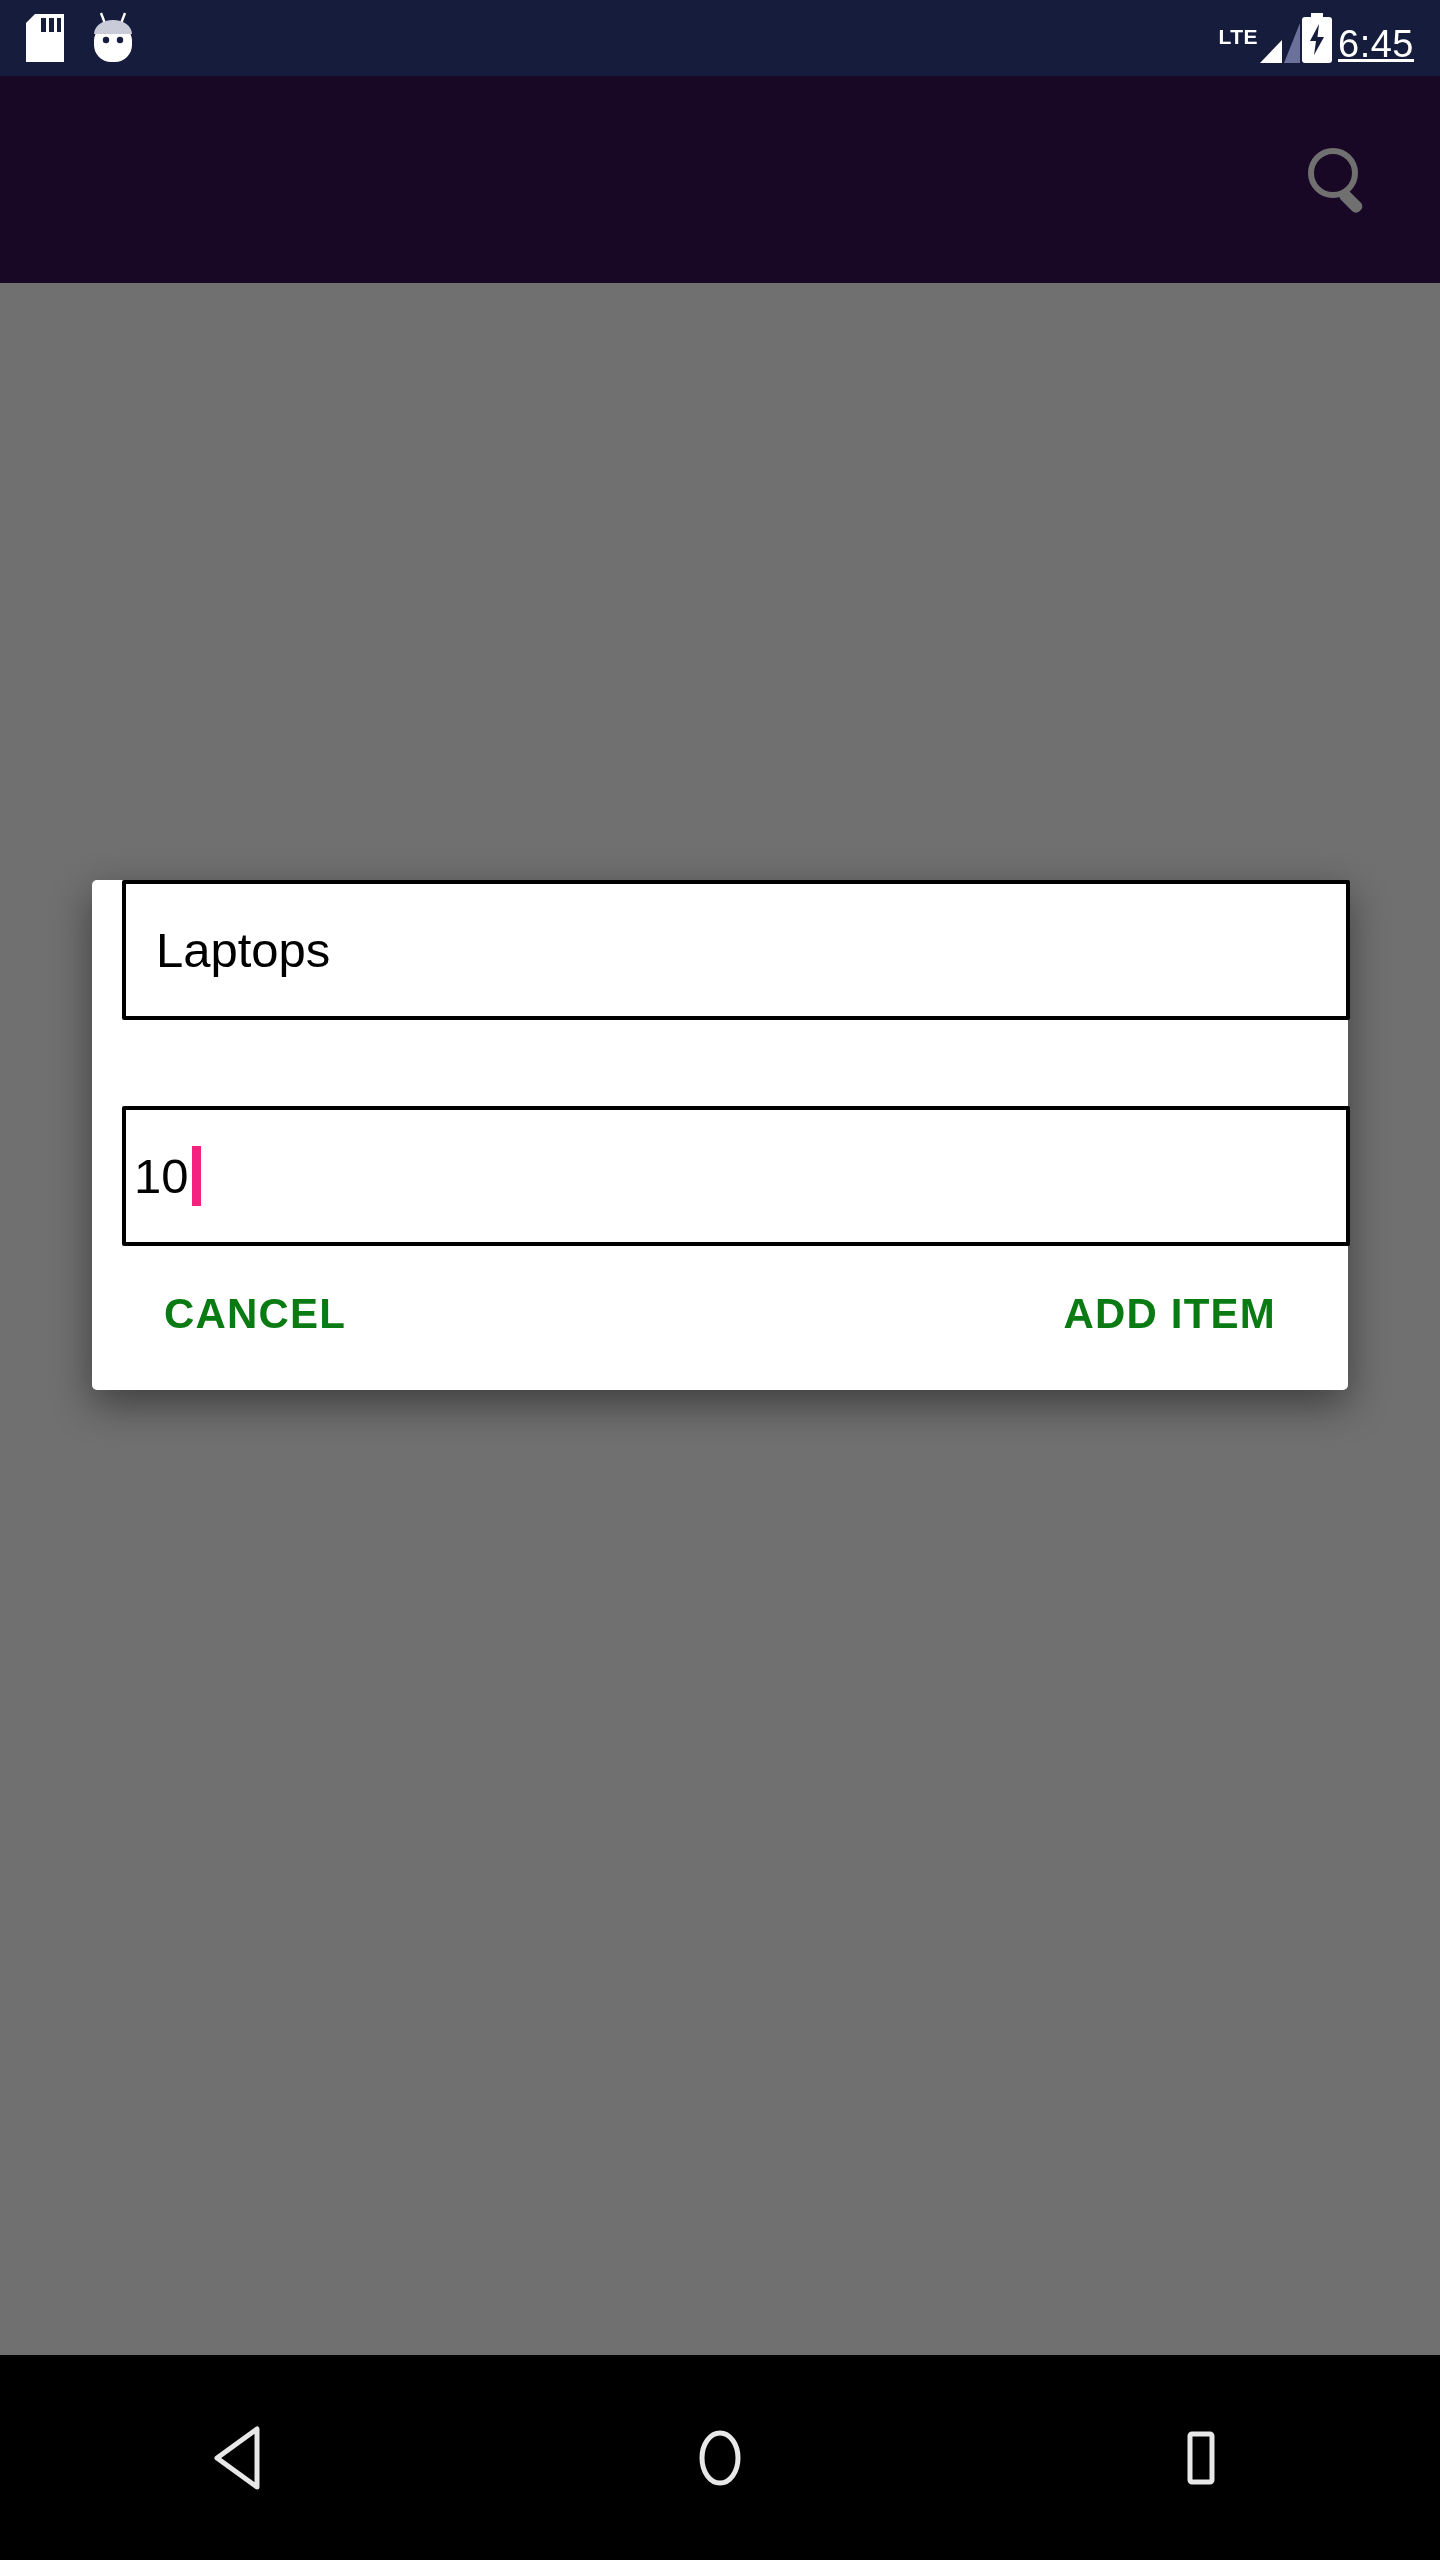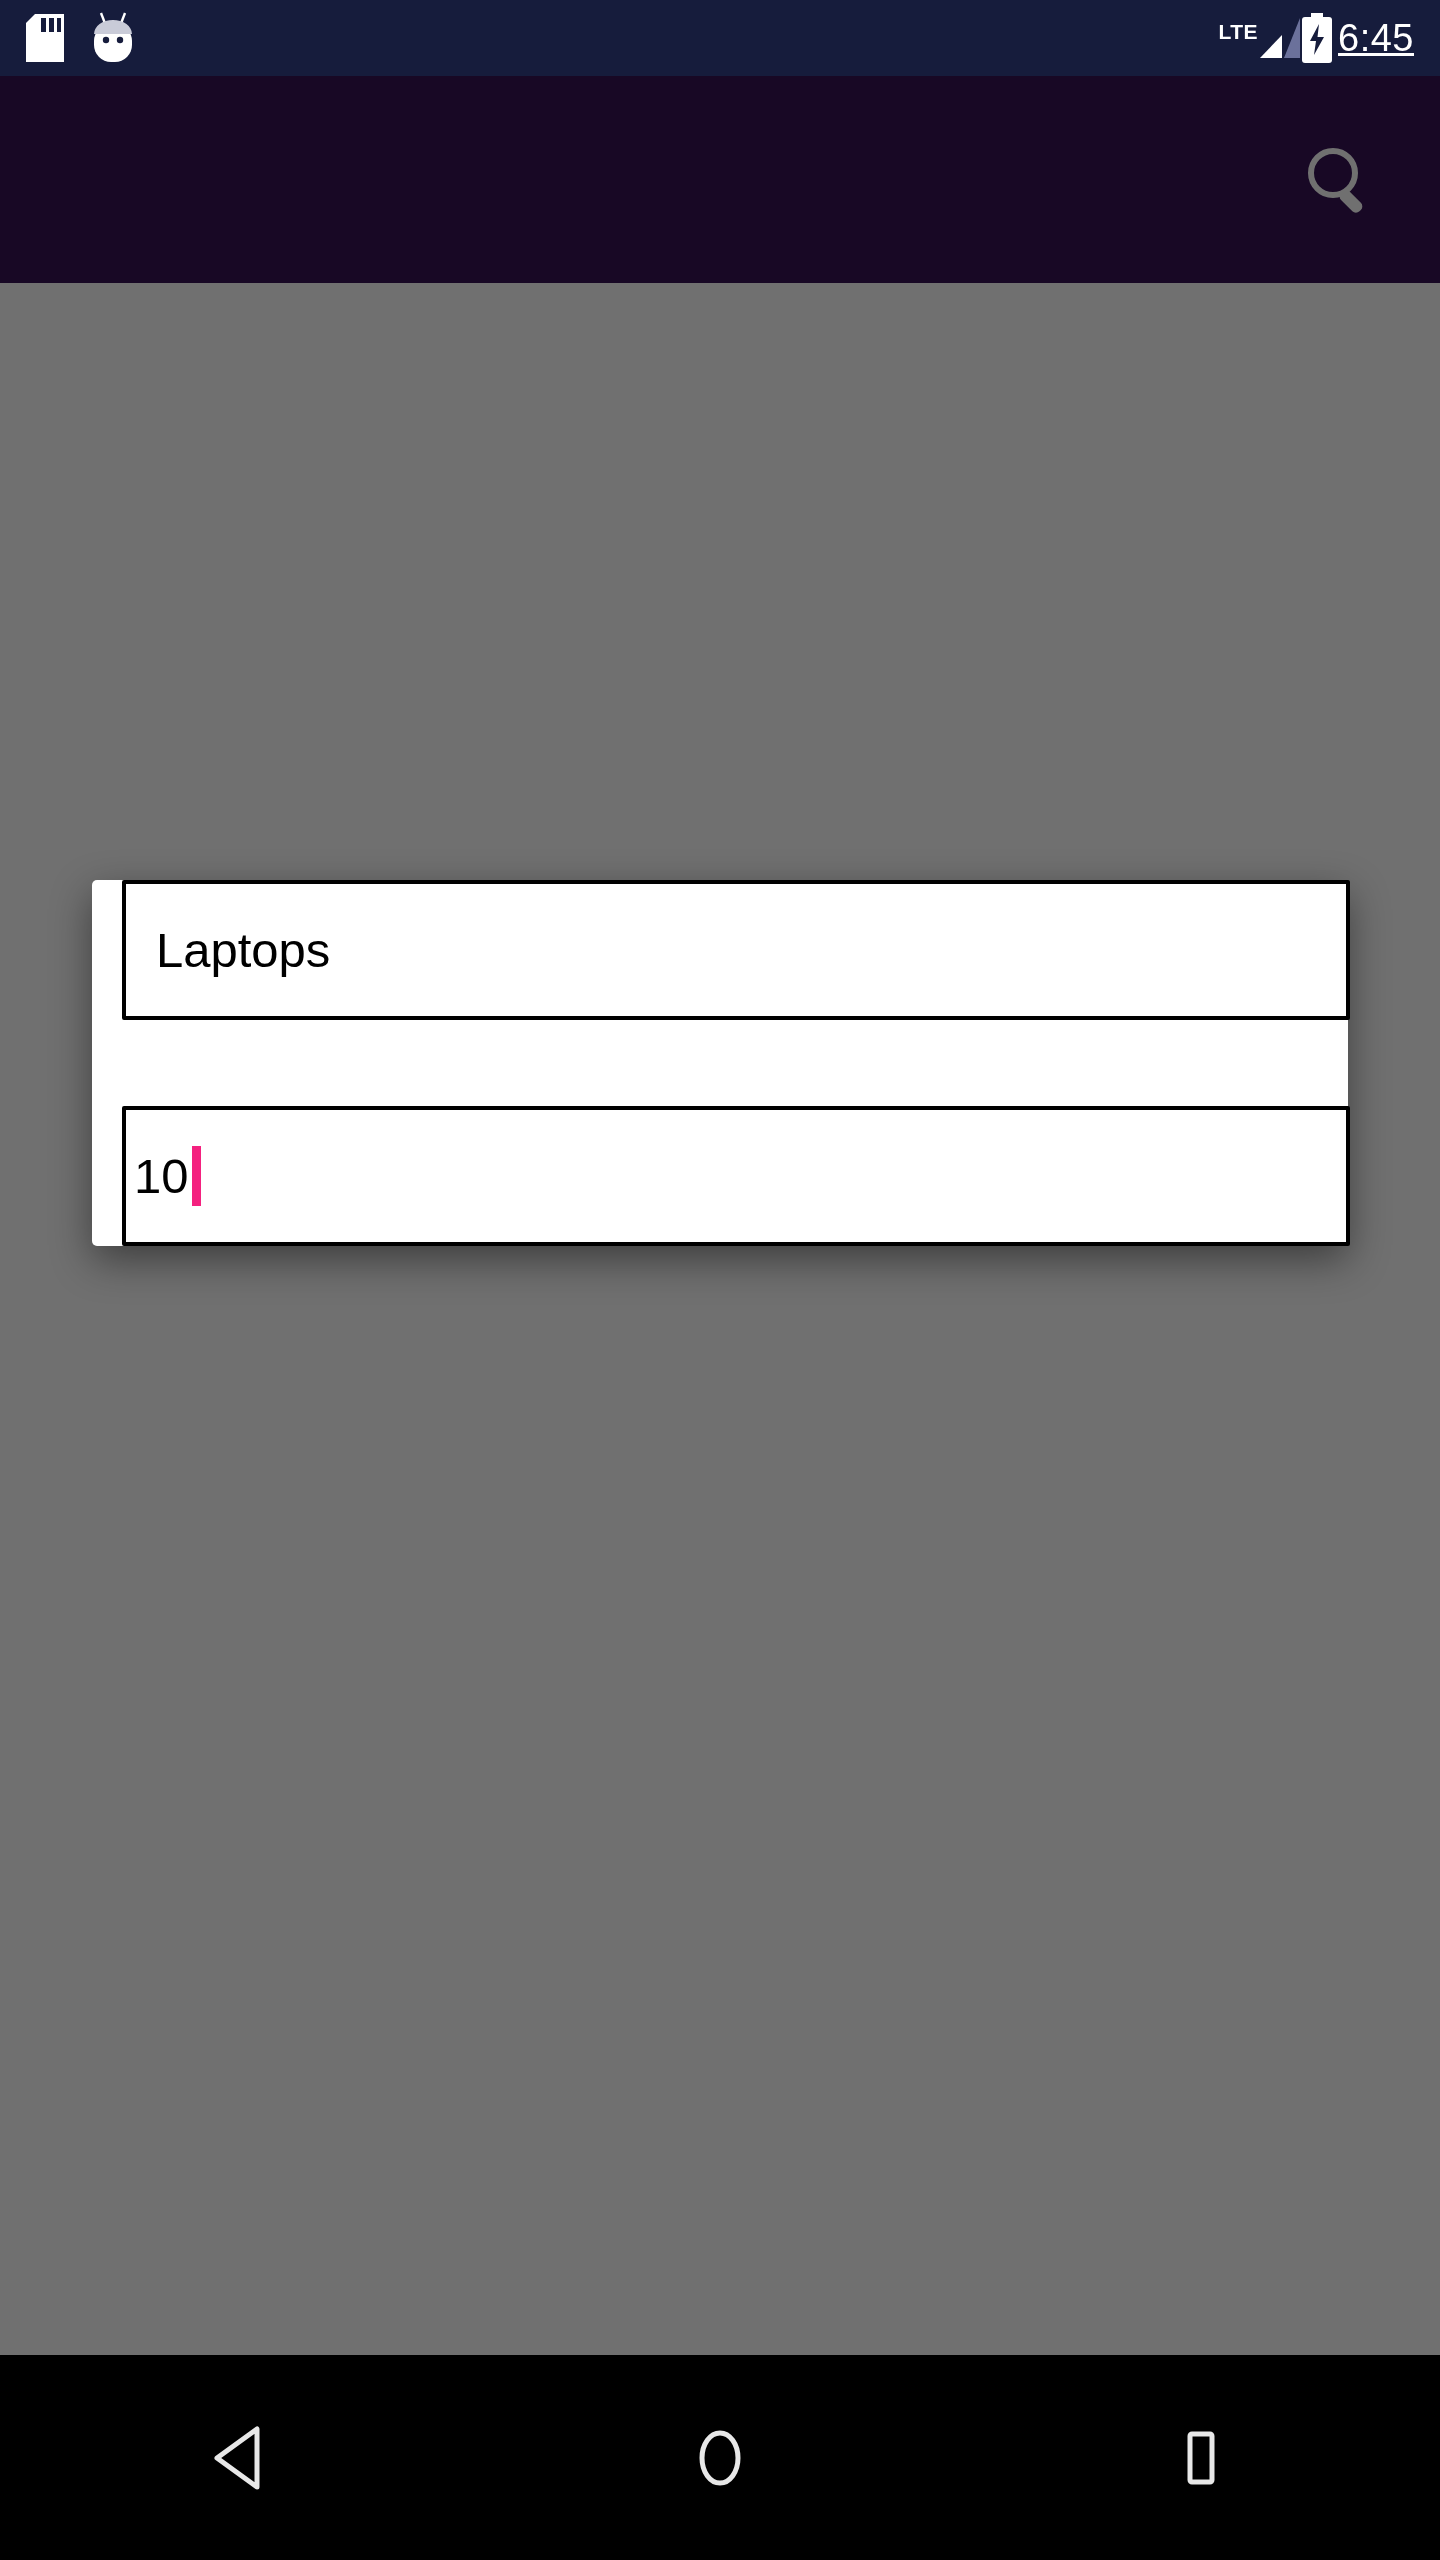--- a/index.html
+++ b/index.html
@@ -19,21 +19,21 @@
 
   
   #status-bar {
     position:absolute; left:0; top:0;
     width:1440px; height:76px;
     background:#161c3c;
     display:flex; align-items:center;
     padding:0 26px;
   }
   .sb-left { display:flex; align-items:center; gap:26px; }
-  .sb-right { margin-left:auto; display:flex; align-items:center; }
+  .sb-right { margin-left:auto; display:flex; align-items:flex-end; }
 
   .icon-sdcard { width:38px; height:48px; position:relative; display:block; }
   .icon-bugdroid { width:46px; height:52px; position:relative; display:block; }
   .icon-lte { display:flex; align-items:flex-end; gap:2px; }
   .lte-text {
     color:#fff; font-size:21px; font-weight:bold;
     letter-spacing:0.5px; line-height:1; margin-bottom:16px;
   }
   .icon-battery { width:34px; height:50px; display:block; }
   .sb-clock {
@@ -231,20 +231,24 @@
 
     <div class="dlg-field">
       <span class="field-text">Laptops</span>
     </div>
 
     <div class="dlg-field">
       <span class="field-text">10</span>
       <span class="caret"></span>
     </div>
 
+    <div id="dialog-actions">
+      <button class="dlg-btn">CANCEL</button>
+      <button class="dlg-btn">ADD ITEM</button>
+    </div>
   </div>
 
   <div id="nav-bar">
     <div class="nav-btn">
       <span class="icon-back">
         <svg viewBox="0 0 62 66" width="62" height="66">
           <path d="M48 4 L48 62 L8 33 Z" fill="none" stroke="#e8e8e8" stroke-width="5" stroke-linejoin="round"></path>
         </svg>
       </span>
     </div>

